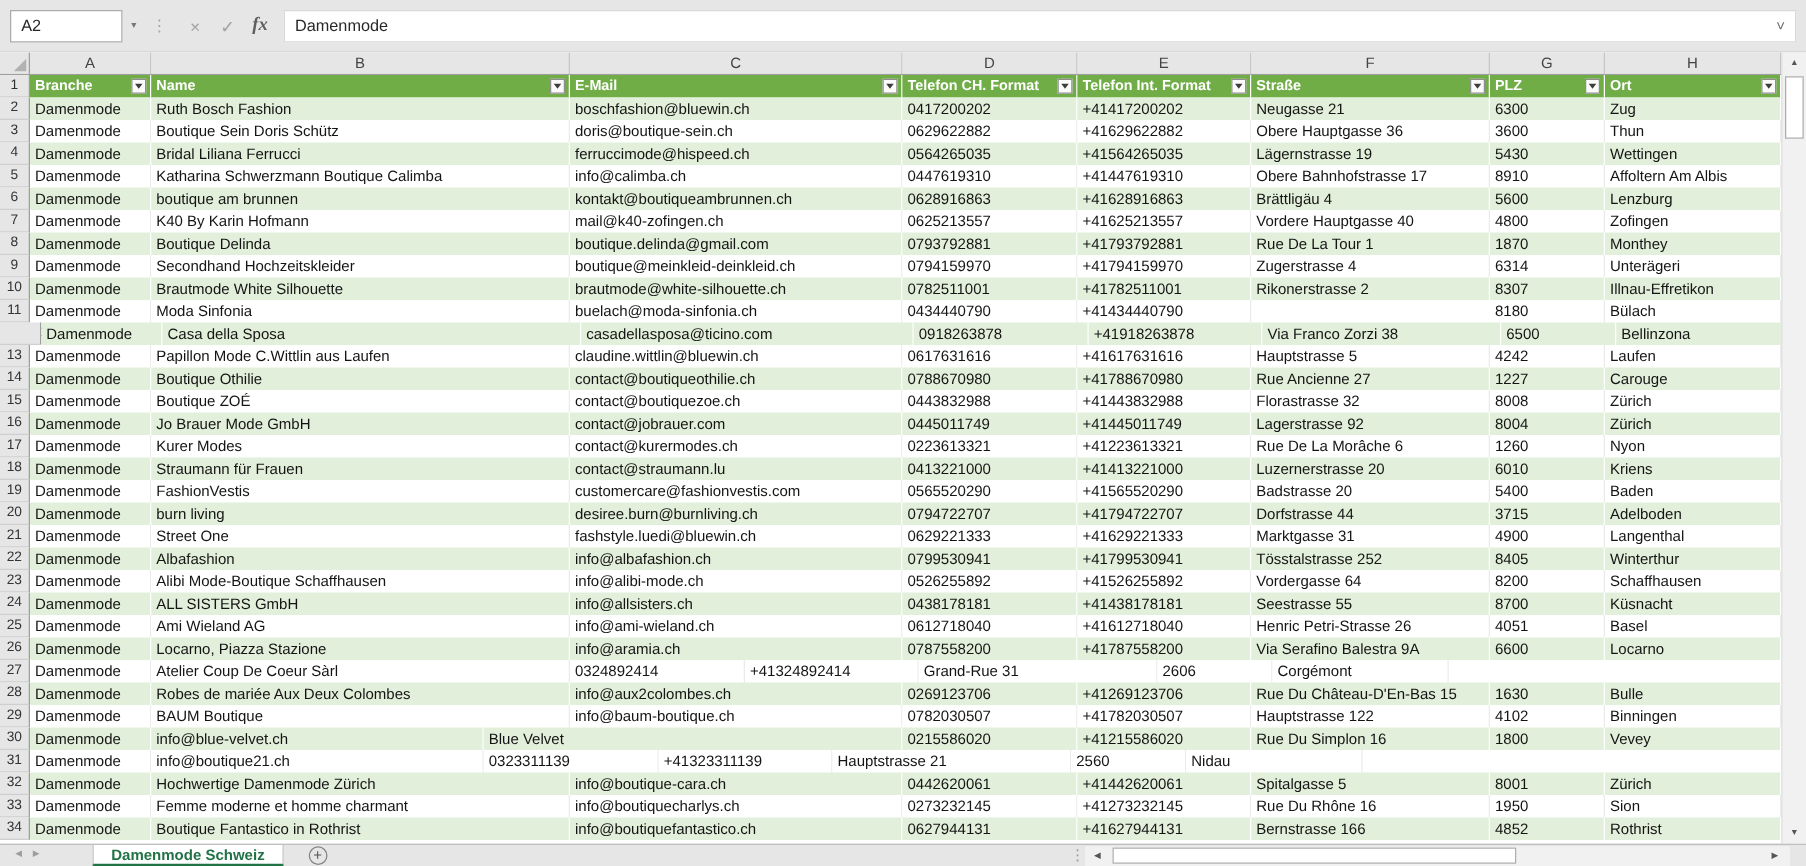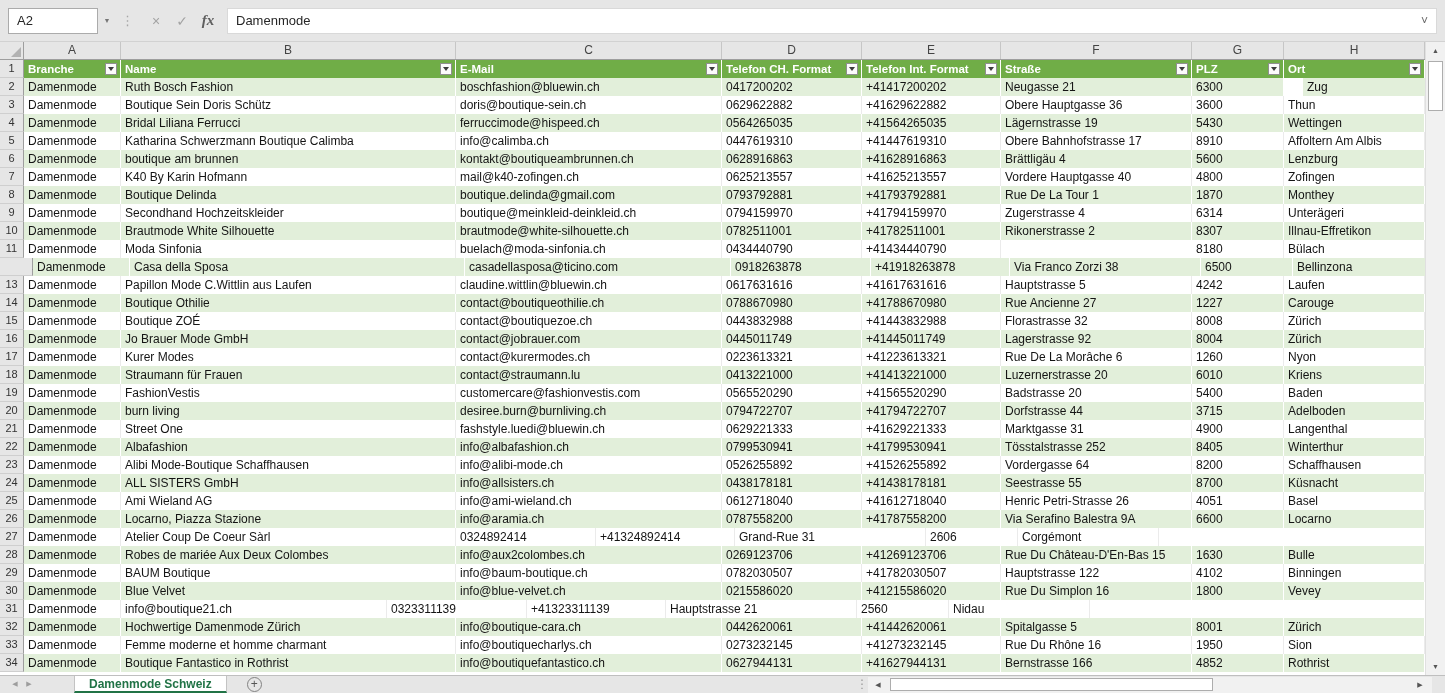--- a/index.html
+++ b/index.html
@@ -122,21 +122,21 @@
         </div>
         <div class="row even">
           <div class="rnum" style="width: 24px;">2</div>
           <div class="cell" style="width: 97px;">Damenmode</div>
           <div class="cell" style="width: 335px;">Ruth Bosch Fashion</div>
           <div class="cell" style="width: 266px;">boschfashion@bluewin.ch</div>
           <div class="cell" style="width: 140px;">0417200202</div>
           <div class="cell" style="width: 139px;">+41417200202</div>
           <div class="cell" style="width: 191px;">Neugasse 21</div>
           <div class="cell" style="width: 92px;">6300</div>
-          <div class="cell" style="width: 141px; margin-left: 19px;">Zug</div>
+          <div class="cell" style="width: 141px;">Zug</div>
         </div>
         <div class="row odd">
           <div class="rnum" style="width: 24px;">3</div>
           <div class="cell" style="width: 97px;">Damenmode</div>
           <div class="cell" style="width: 335px;">Boutique Sein Doris Schütz</div>
           <div class="cell" style="width: 266px;">doris@boutique-sein.ch</div>
           <div class="cell" style="width: 140px;">0629622882</div>
           <div class="cell" style="width: 139px;">+41629622882</div>
           <div class="cell" style="width: 191px;">Obere Hauptgasse 36</div>
           <div class="cell" style="width: 92px;">3600</div>
@@ -423,22 +423,22 @@
           <div class="cell" style="width: 266px;">info@baum-boutique.ch</div>
           <div class="cell" style="width: 140px;">0782030507</div>
           <div class="cell" style="width: 139px;">+41782030507</div>
           <div class="cell" style="width: 191px;">Hauptstrasse 122</div>
           <div class="cell" style="width: 92px;">4102</div>
           <div class="cell" style="width: 141px;">Binningen</div>
         </div>
         <div class="row even">
           <div class="rnum" style="width: 24px;">30</div>
           <div class="cell" style="width: 97px;">Damenmode</div>
+          <div class="cell" style="width: 266px;">info@blue-velvet.ch</div>
           <div class="cell" style="width: 335px;">Blue Velvet</div>
-          <div class="cell" style="width: 266px;">info@blue-velvet.ch</div>
           <div class="cell" style="width: 140px;">0215586020</div>
           <div class="cell" style="width: 139px;">+41215586020</div>
           <div class="cell" style="width: 191px;">Rue Du Simplon 16</div>
           <div class="cell" style="width: 92px;">1800</div>
           <div class="cell" style="width: 141px;">Vevey</div>
         </div>
         <div class="row odd">
           <div class="rnum" style="width: 24px;">31</div>
           <div class="cell" style="width: 97px;">Damenmode</div>
           <div class="cell" style="width: 266px;">info@boutique21.ch</div>

